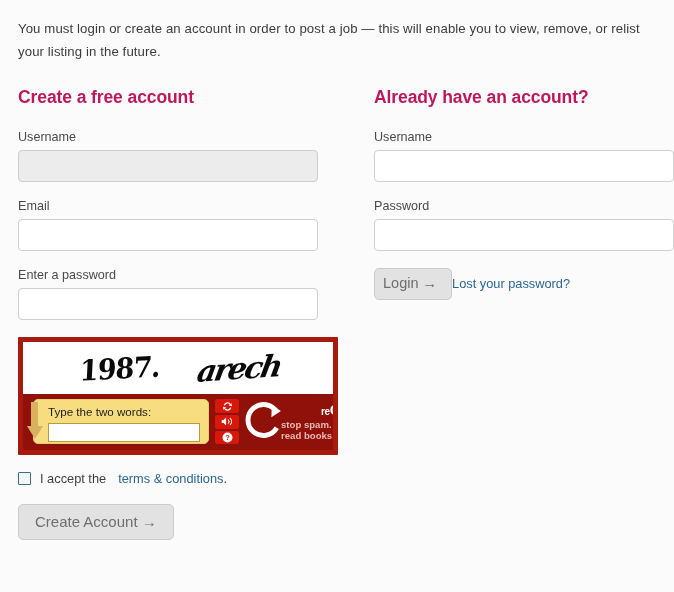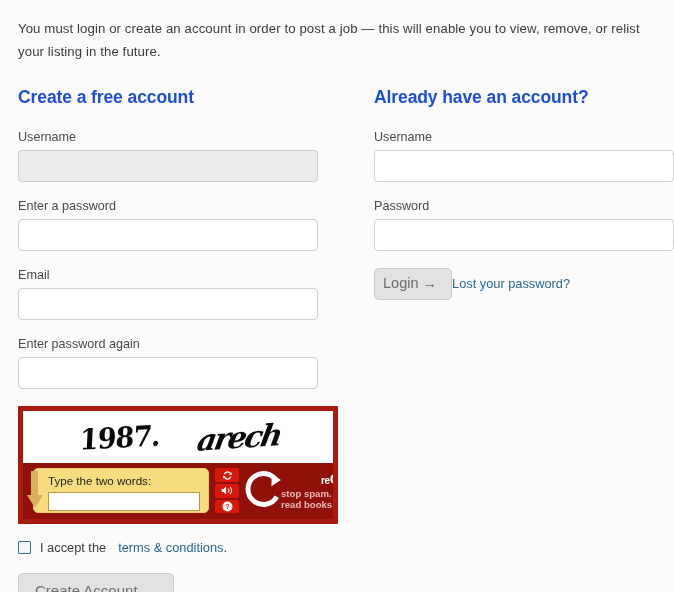--- a/index.html
+++ b/index.html
@@ -28,21 +28,21 @@
   }
 
   
   .columns { display: flex; margin-top: 24px; }
   .col-left  { width: 336px; flex: none; }
   .col-right { width: 302px; flex: none; margin-left: 20px; }
 
   h2.section-title {
     font-size: 17.5px;
     font-weight: bold;
-    color: #1d4ed8;
+    color: #be185d;
     margin: 0 0 22px 0;
     letter-spacing: -.1px;
   }
 
   .field { margin-bottom: 17px; }
   .field label {
     display: block;
     font-size: 12.6px;
     color: #4a4a4a;
     margin-bottom: 6px;
@@ -248,33 +248,29 @@
 
     <div class="col-left">
       <h2 class="section-title">Create a free account</h2>
 
       <div class="field">
         <label>Username</label>
         <input class="txt disabled" type="text" value="" style="">
       </div>
 
       <div class="field">
+        <label>Email</label>
+        <input class="txt" type="text" value="" style="">
+      </div>
+
+      <div class="field">
         <label>Enter a password</label>
         <input class="txt" type="password" value="" style="">
       </div>
 
-      <div class="field">
-        <label>Email</label>
-        <input class="txt" type="text" value="" style="">
-      </div>
-
-      <div class="field">
-        <label>Enter password again</label>
-        <input class="txt" type="password" value="" style="">
-      </div>
 
       
       <div class="recaptcha">
 
         <div class="rc-image">
           <span class="rc-word w1">1987.</span>
           <span class="rc-word w2">arech</span>
         </div>
 
         <div class="rc-bottom">

